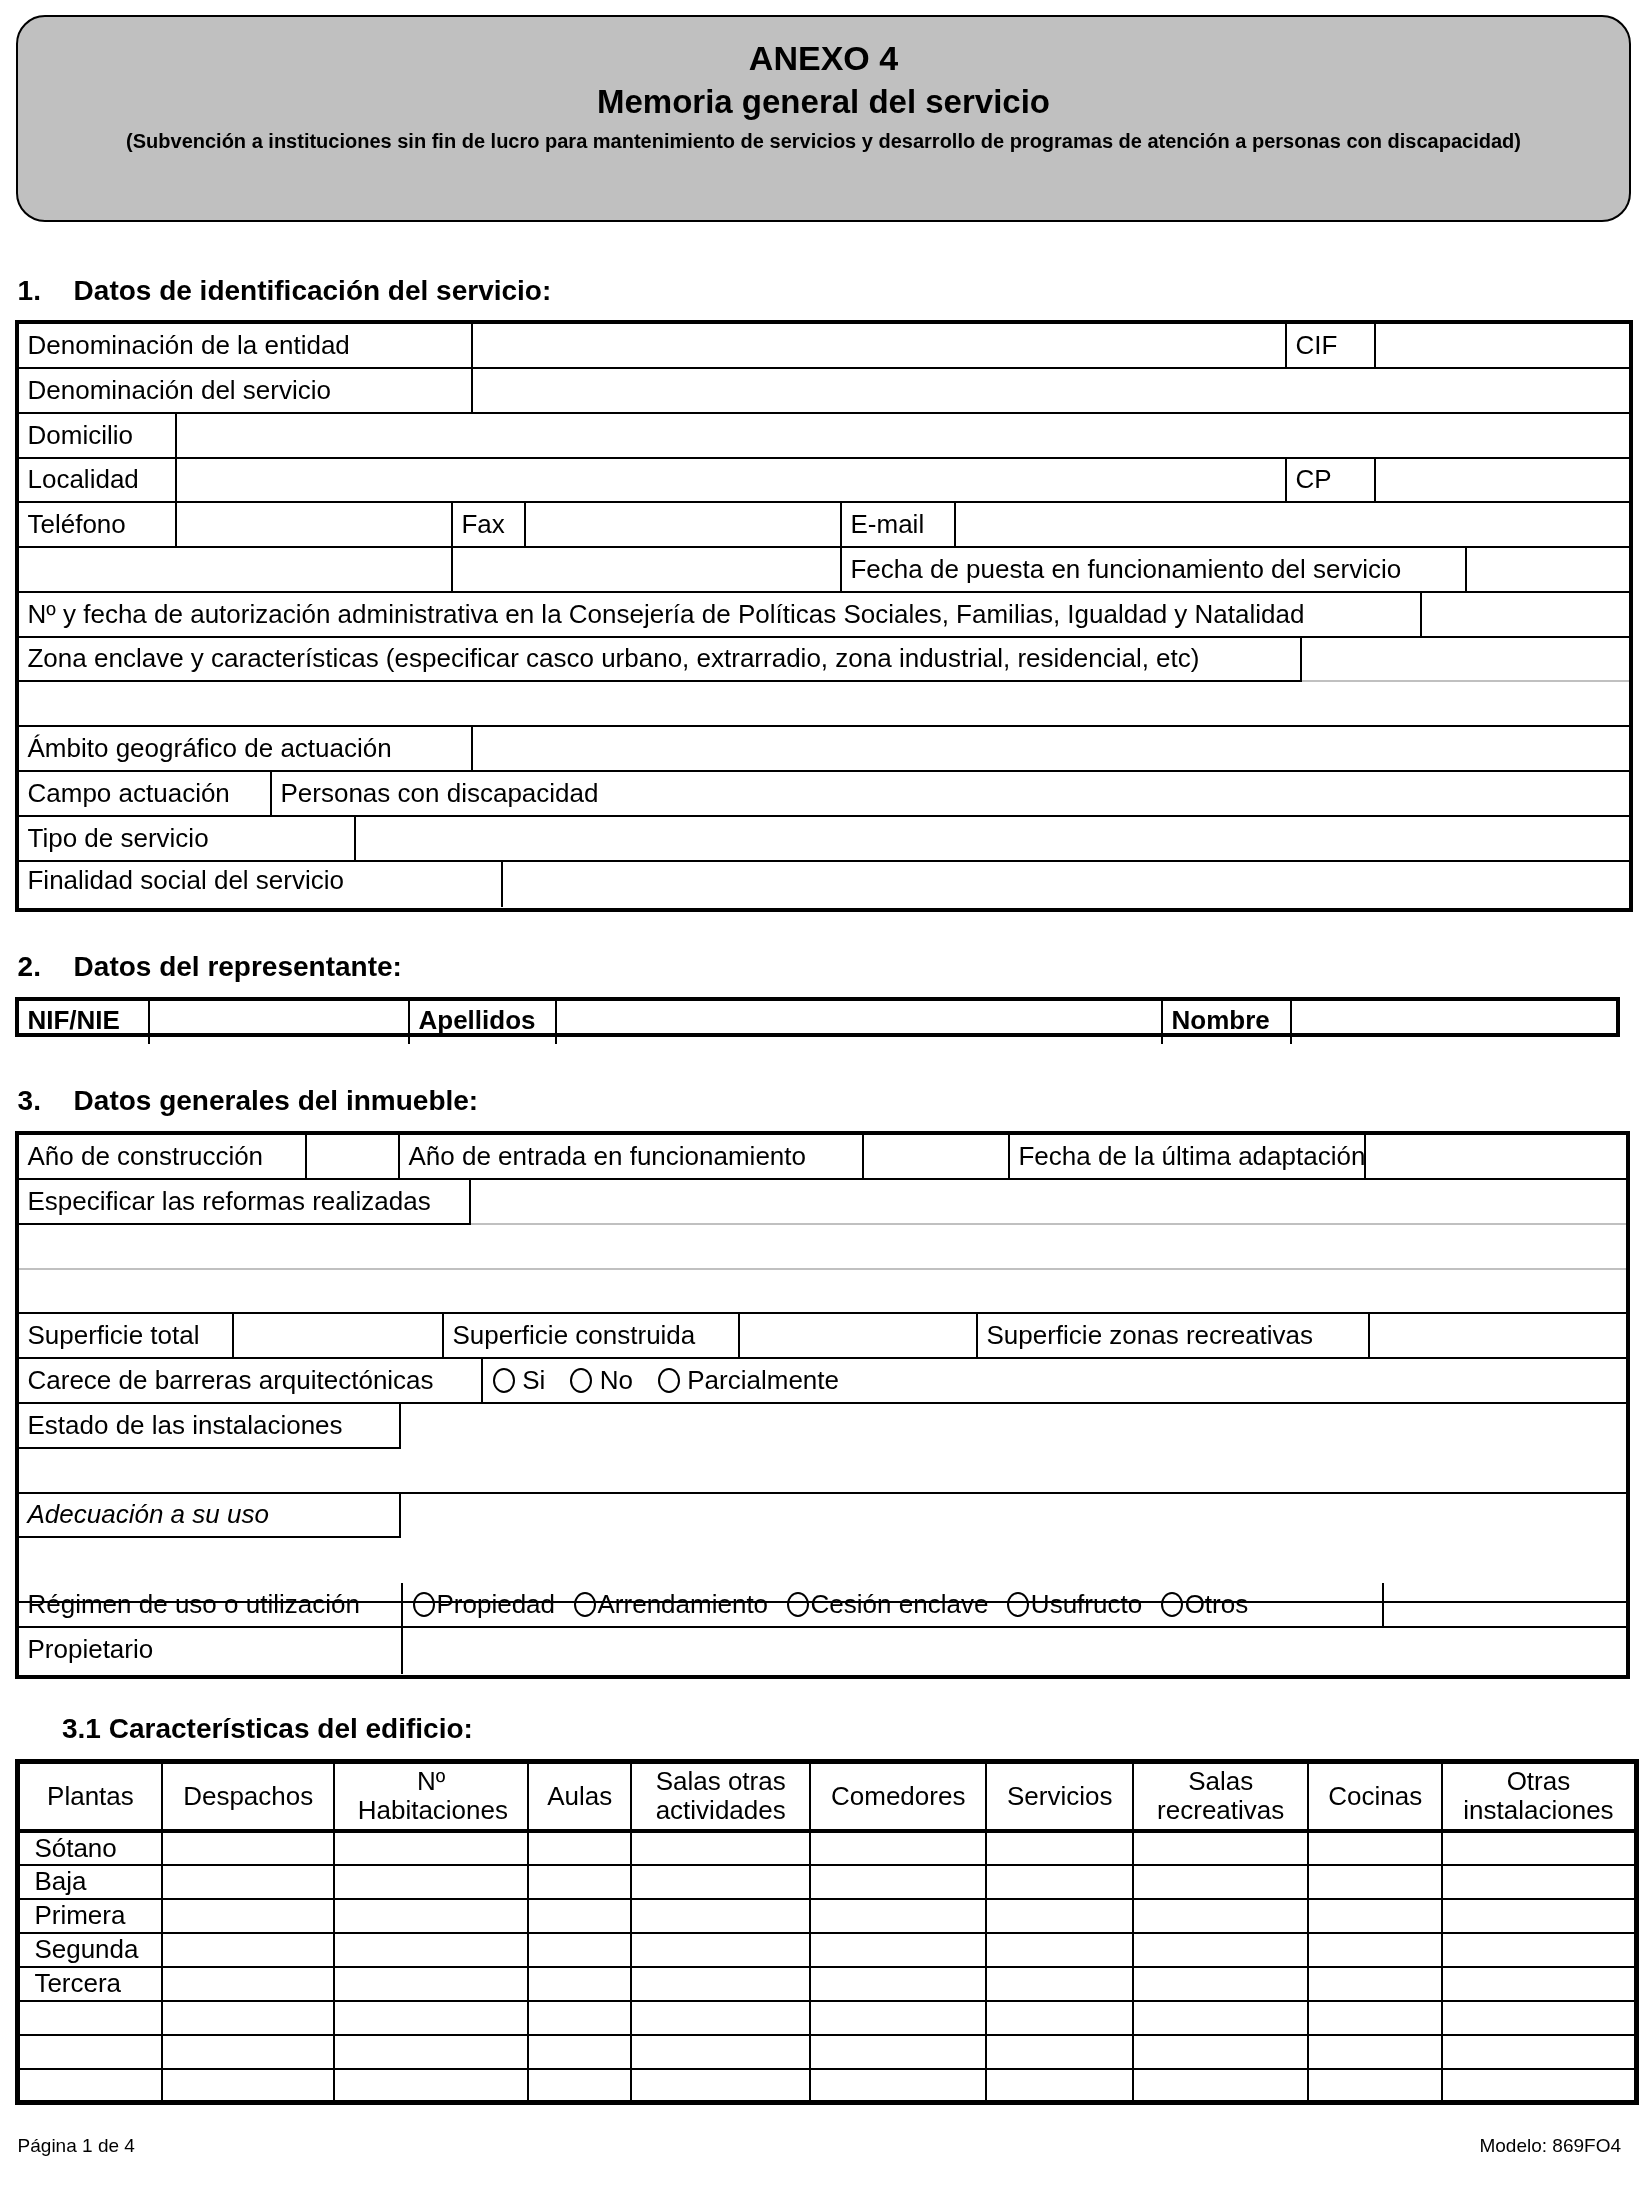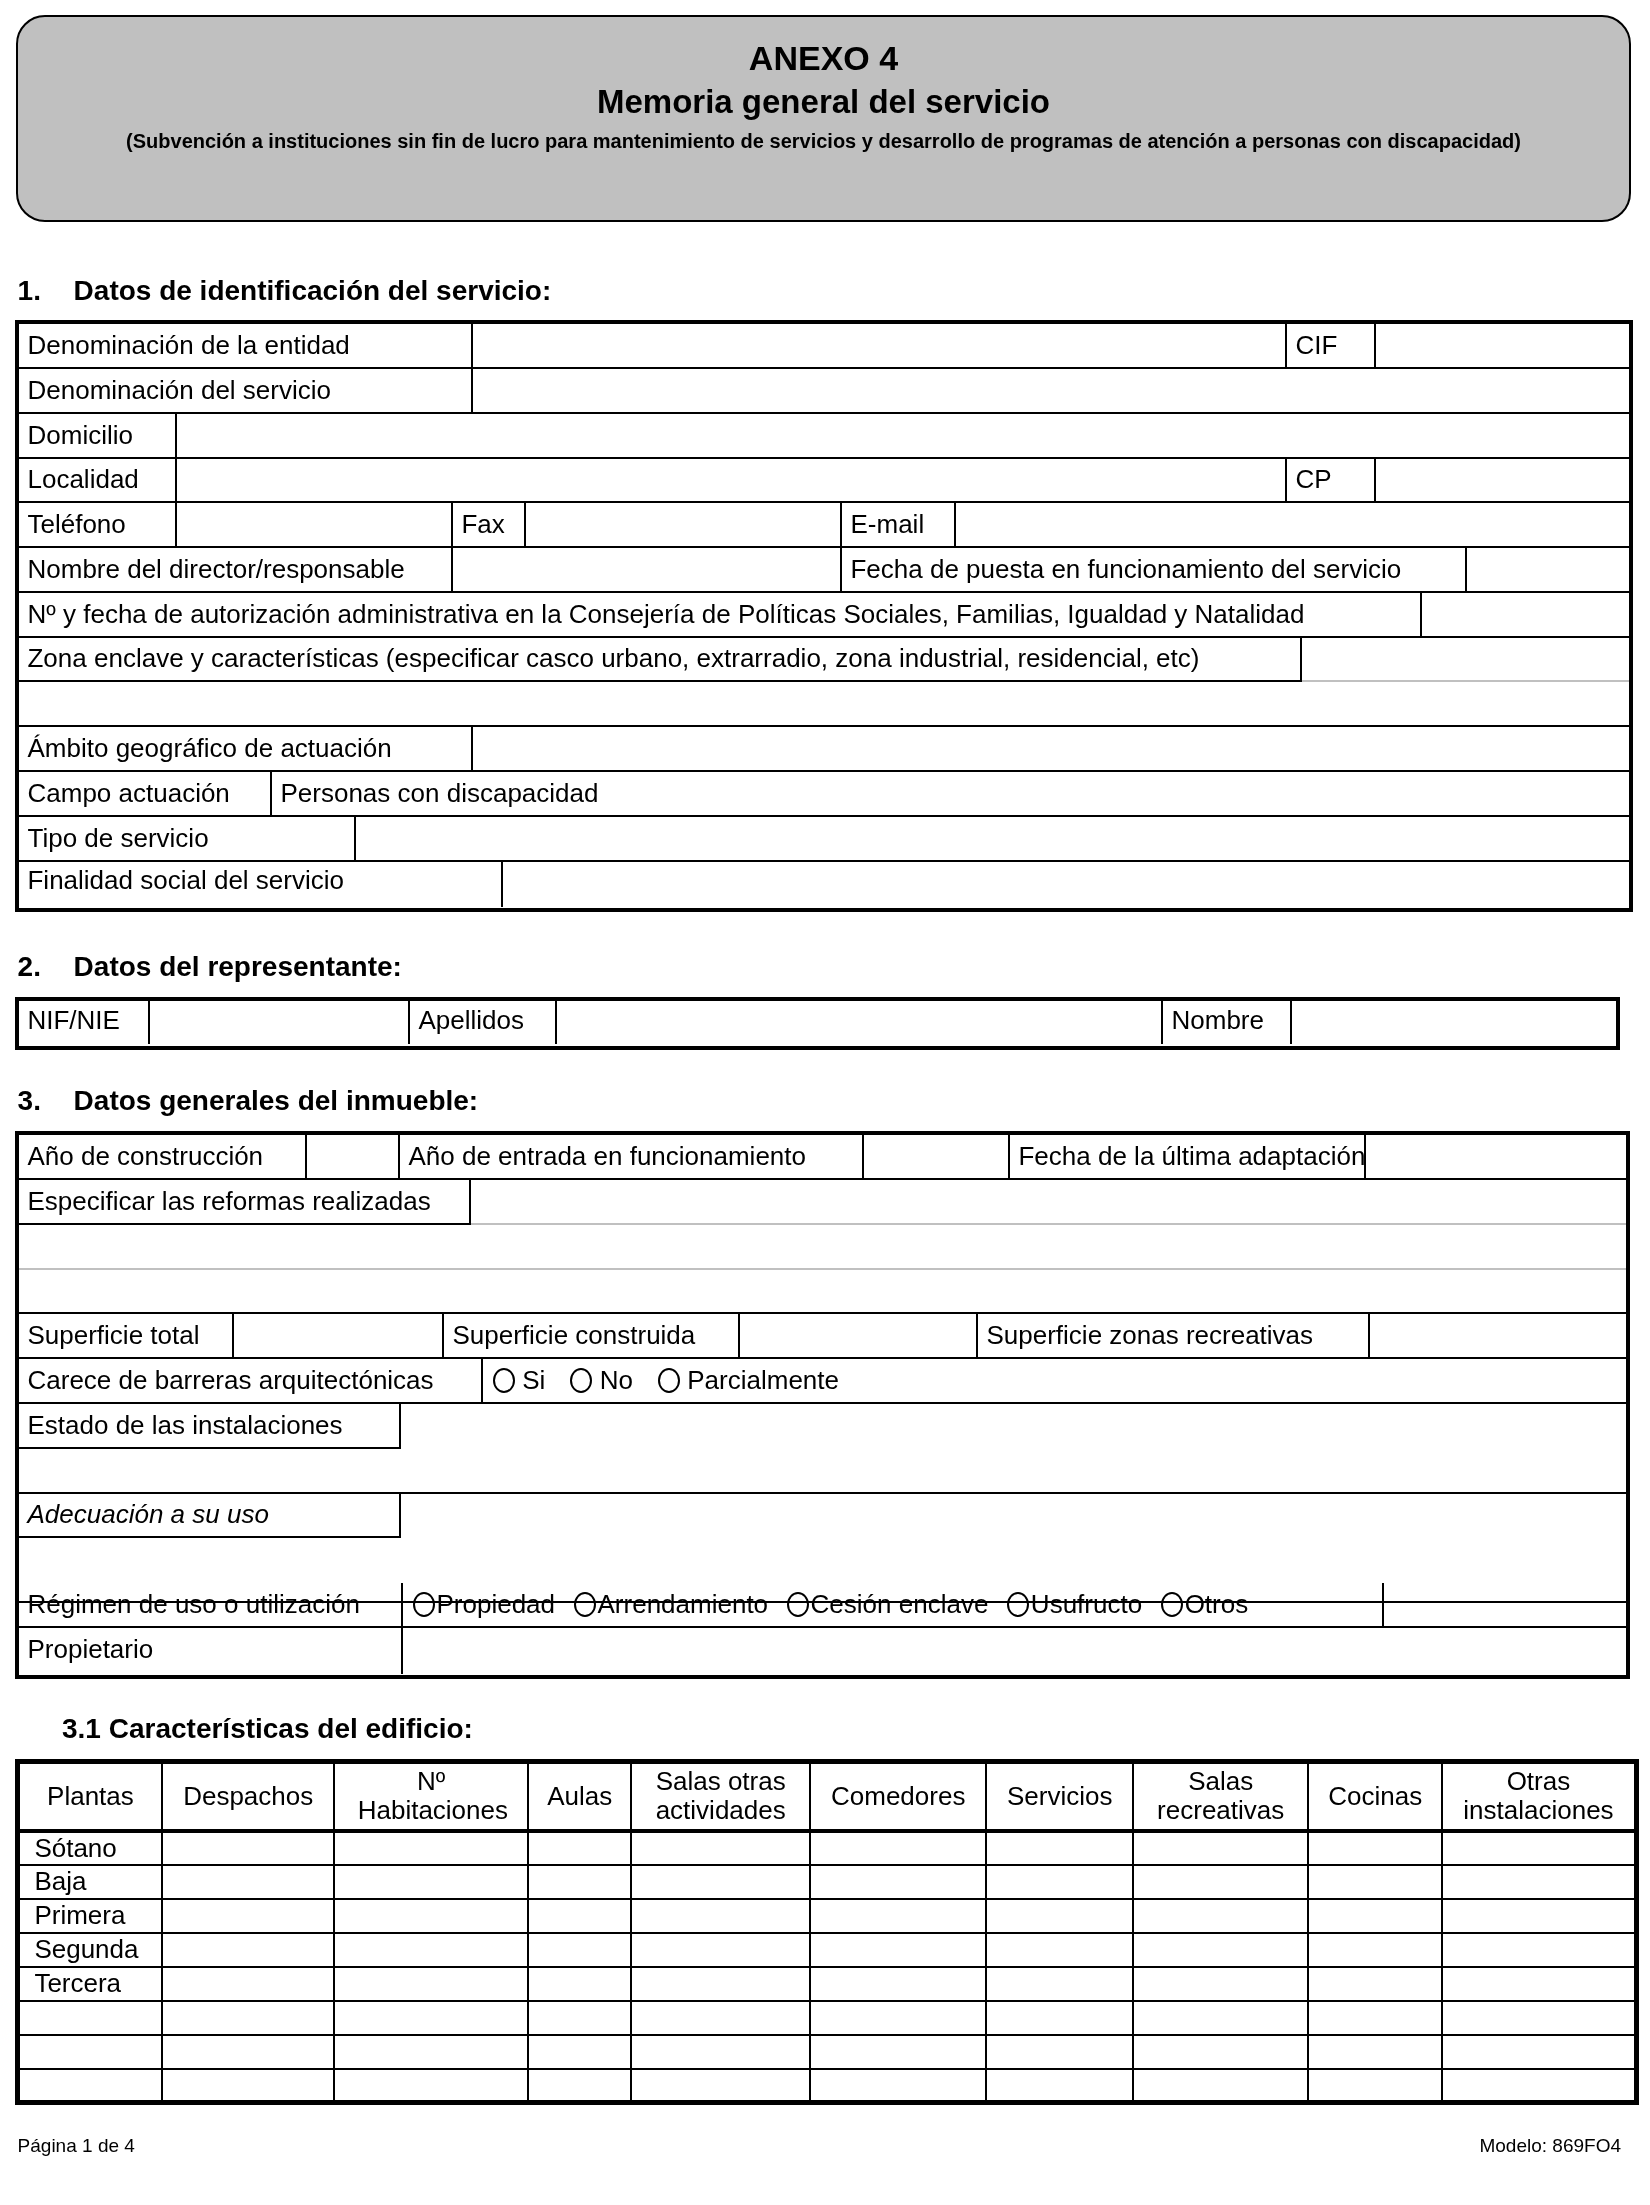--- a/index.html
+++ b/index.html
@@ -82,21 +82,20 @@
   <div class="row" style="top:179px; height:45px;">
     <div class="cell" style="left:0; width:156px;">Teléfono</div>
     <div class="cell bl field" style="left:156px; width:276px;"></div>
     <div class="cell bl" style="left:432px; width:73px;">Fax</div>
     <div class="cell bl field" style="left:505px; width:316px;"></div>
     <div class="cell bl" style="left:821px; width:115px;">E-mail</div>
     <div class="cell bl field" style="left:935px; right:0;"></div>
   </div>
 
   <div class="row" style="top:224px; height:45px;">
-    <div class="cell" style="left:0; width:432px;">Nombre del director/responsable</div>
     <div class="cell bl field" style="left:432px; width:389px;"></div>
     <div class="cell bl" style="left:821px; width:625px;">Fecha de puesta en funcionamiento del servicio</div>
     <div class="cell bl field" style="left:1446px; right:0;"></div>
   </div>
 
   <div class="row" style="top:269px; height:45px;">
     <div class="cell" style="left:0; width:1401px;">Nº y fecha de autorización administrativa en la Consejería de  Políticas Sociales, Familias, Igualdad y Natalidad</div>
     <div class="cell bl field" style="left:1401px; right:0;"></div>
   </div>
 
@@ -126,21 +125,21 @@
 
   <div class="row last" style="top:537px; height:46px;">
     <div class="cell" style="left:0; width:482px; line-height:38px;">Finalidad social del servicio</div>
     <div class="cell bl field" style="left:482px; right:0;"></div>
   </div>
 </div>
 
 <div class="sec-title" style="left:17.6px; top:951px;">
   <span class="num">2.</span><span>Datos del representante:</span>
 </div>
-<div class="form-block" style="left:14.7px; top:997px; width:1605px; height:53px;">
+<div class="form-block" style="left:14.7px; top:997px; width:1605px; height:40px;font-weight:bold;">
   <div class="row last" style="top:0; height:43px;">
     <div class="cell" style="left:0; width:129px; line-height:38px;">NIF/NIE</div>
     <div class="cell bl field" style="left:129px; width:260px;"></div>
     <div class="cell bl" style="left:389px; width:147px; line-height:38px;">Apellidos</div>
     <div class="cell bl field" style="left:536px; width:606px;"></div>
     <div class="cell bl" style="left:1142px; width:129px; line-height:38px;">Nombre</div>
     <div class="cell bl field" style="left:1271px; right:0;"></div>
   </div>
 </div>
 

